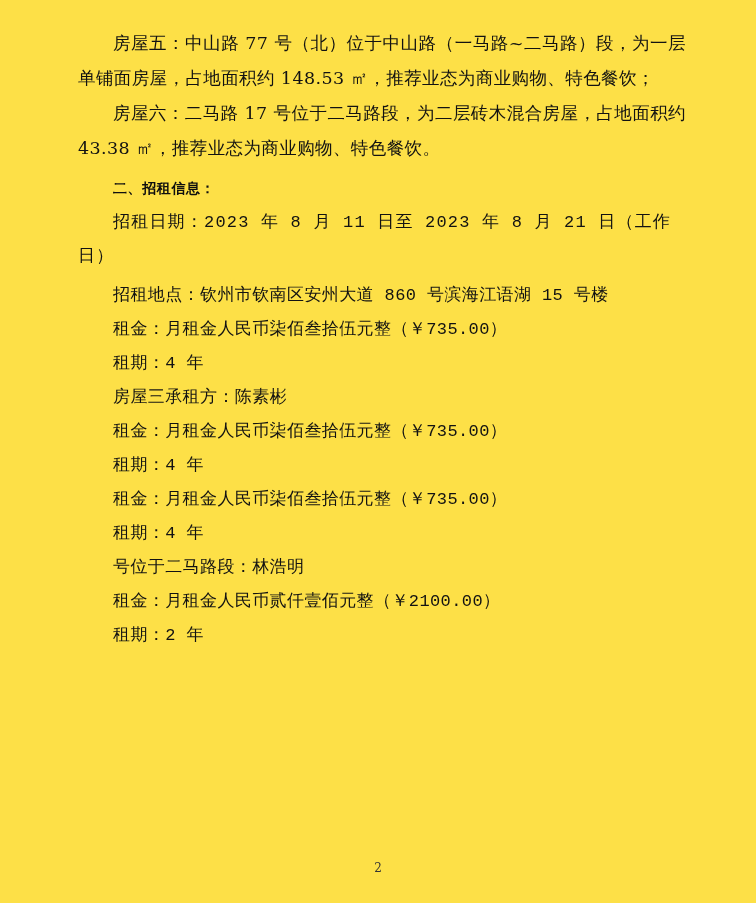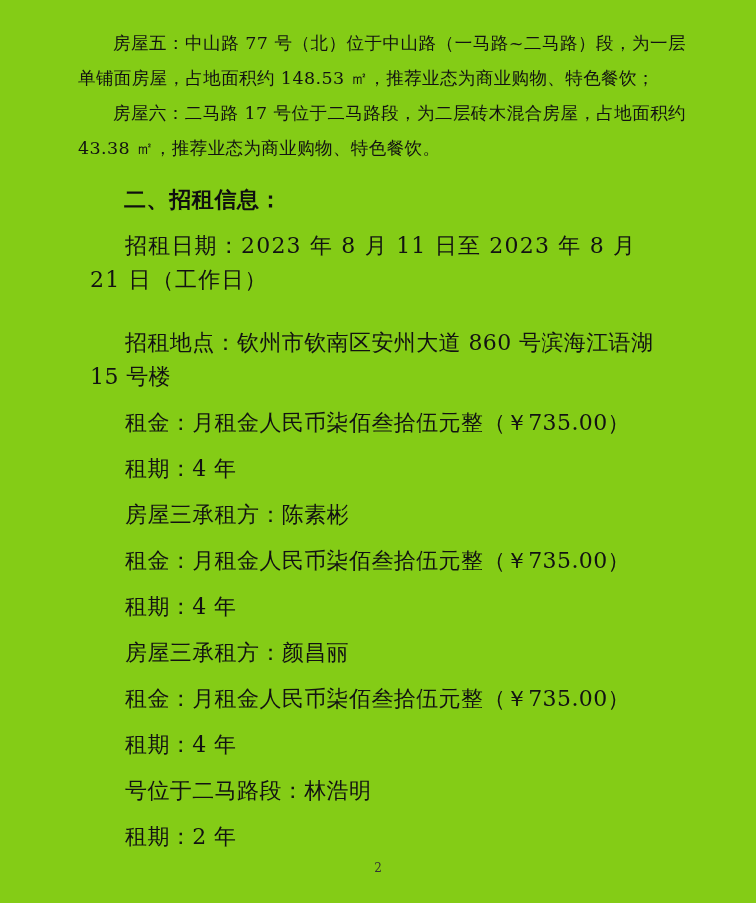--- a/index.html
+++ b/index.html
@@ -14,51 +14,52 @@
     color: #1a1a1a;
     position: relative;
     overflow: hidden;
   }
   .page {
     position: relative;
     width: 756px;
     height: 903px;
     box-sizing: border-box;
     padding: 26px 70px 0 78px;
-    background: #84cc16;
+    background: #fde047;
   }
   .para {
     font-size: 17.5px;
     line-height: 35px;
     text-align: justify;
     text-justify: inter-ideograph;
     margin: 0;
     letter-spacing: 0.4px;
     color: #121212;
   }
   .indent {
     text-indent: 35px;
   }
   .heading {
-    font-size: 22px;
+    font-size: 14px;
     line-height: 35px;
     font-weight: bold;
-    margin: 11px;
+    margin: 0;
     text-indent: 35px;
     letter-spacing: 0.6px;
     color: #0f0f0f;
     font-family: Liberation Serif, serif;
   }
   .sub {
-    font-size: 22px;
+    font-size: 17px;
     line-height: 34px;
-    margin: 12px;
+    margin: 0;
     text-indent: 35px;
     letter-spacing: 0.4px;
     color: #121212;
+    font-family: Liberation Mono, monospace;
   }
   .gap-sm { height: 5px; }
   .spaced {
     letter-spacing: 1.2px;
   }
   .page-number {
     position: absolute;
     bottom: 28px;
     left: 0;
     width: 756px;
@@ -88,22 +89,22 @@
   <p class="sub">招租地点：钦州市钦南区安州大道 860 号滨海江语湖 15 号楼</p>
 
 
   <p class="sub">租金：月租金人民币柒佰叁拾伍元整（￥735.00）</p>
   <p class="sub">租期：4 年</p>
 
   <p class="sub">房屋三承租方：陈素彬</p>
   <p class="sub">租金：月租金人民币柒佰叁拾伍元整（￥735.00）</p>
   <p class="sub">租期：4 年</p>
 
-  <p class="sub">房屋三承租方：颜昌丽</p>
   <p class="sub">租金：月租金人民币柒佰叁拾伍元整（￥735.00）</p>
   <p class="sub">租期：4 年</p>
 
   <p class="sub">号位于二马路段：林浩明</p>
+  <p class="sub">租金：月租金人民币贰仟壹佰元整（￥2100.00）</p>
   <p class="sub">租期：2 年</p>
 
   <div class="page-number">2</div>
 
 </div>
 
 </body></html>

